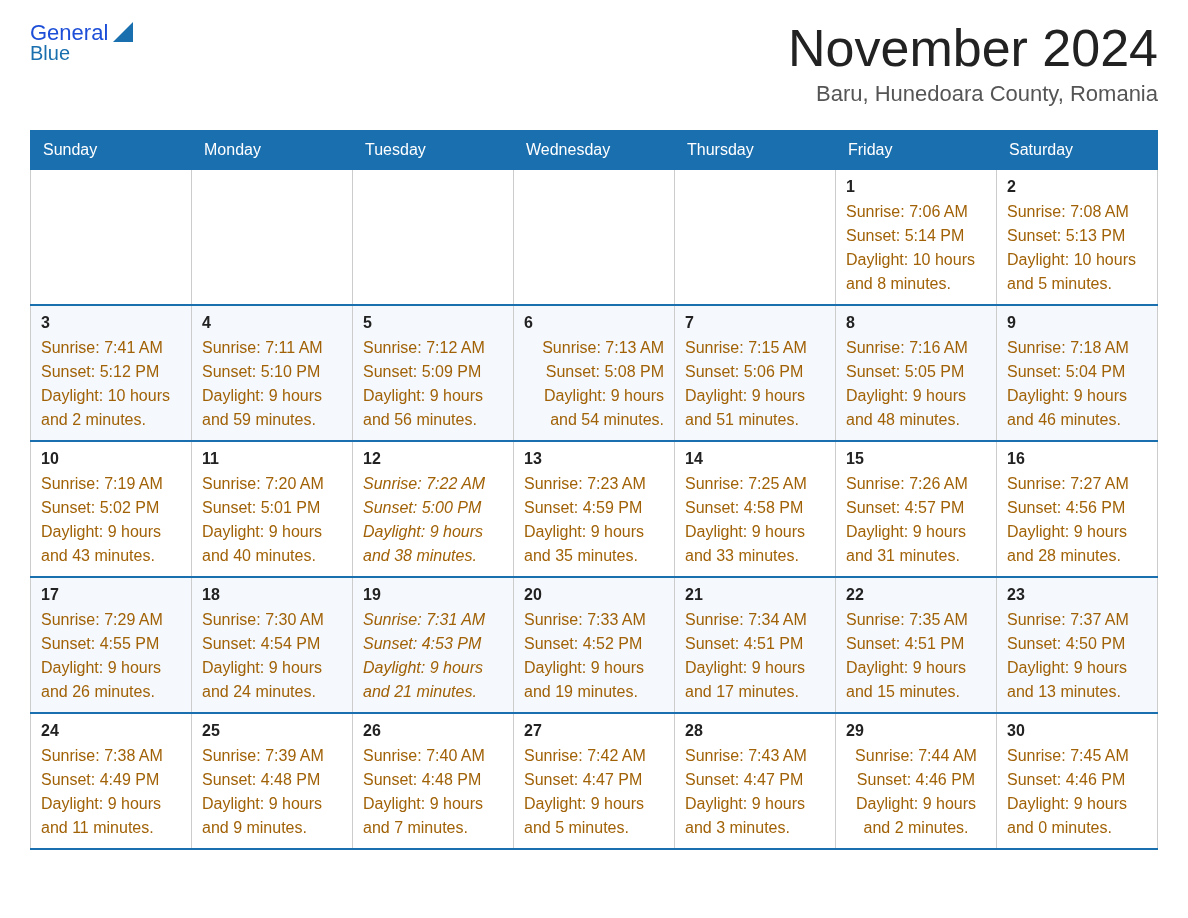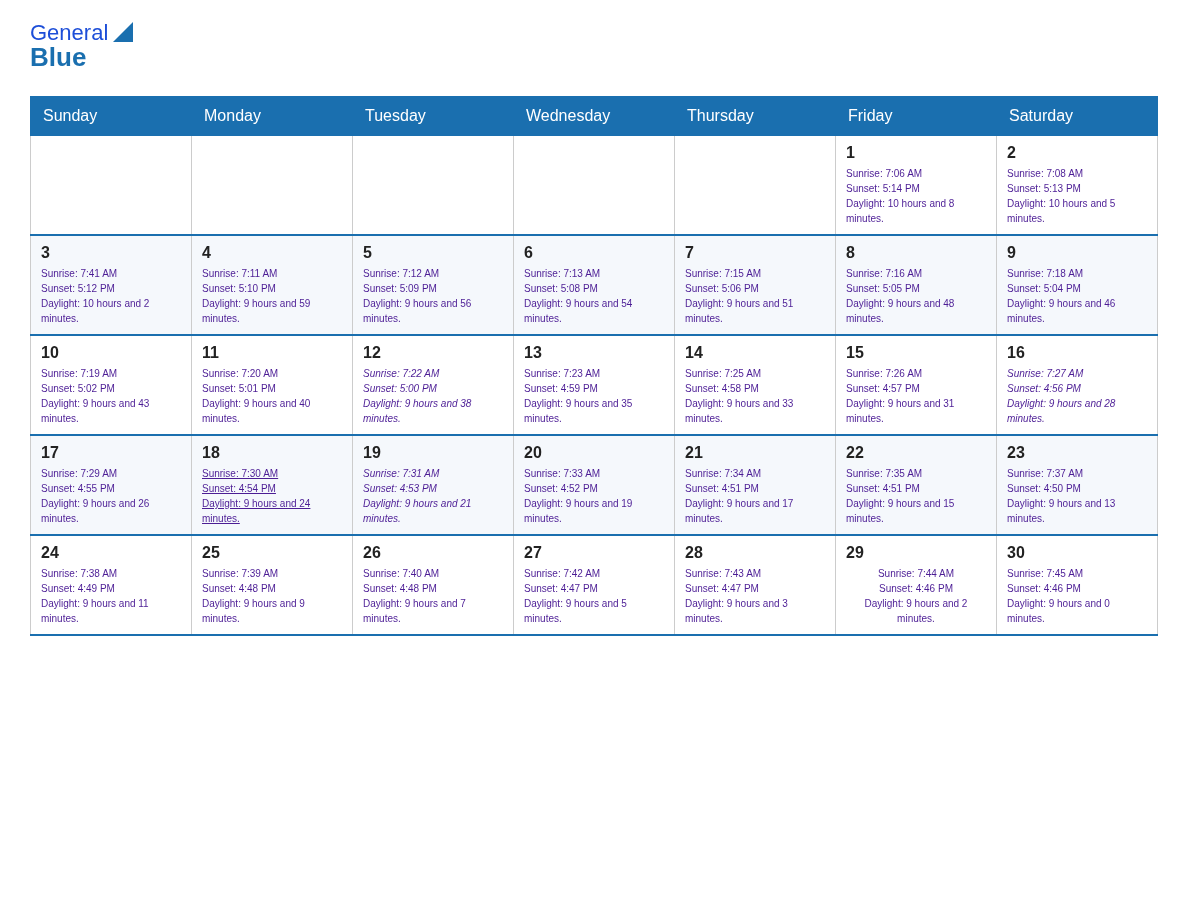--- a/index.html
+++ b/index.html
@@ -20,22 +20,22 @@
       display: flex;
       align-items: center;
       gap: 4px;
     }
     .logo-text-general {
       font-size: 22px;
       font-weight: normal;
       color: #1d4ed8;
     }
     .logo-text-blue {
-      font-size: 26px;
-      font-weight: bold;
+      font-size: 20px;
+      font-weight: normal;
       color: #1a6faf;
     }
     .title-block {
       text-align: right;
     }
     .month-title {
       font-size: 52px;
       font-weight: normal;
       color: #222;
       line-height: 1.1;
@@ -72,22 +72,22 @@
       border-bottom: 2px solid #1a6faf;
     }
     .day-number {
       font-size: 16px;
       font-weight: bold;
       color: #222;
       display: block;
       margin-bottom: 4px;
     }
     .day-info {
-      font-size: 10px;
-      color: #4c1d95;
+      font-size: 16px;
+      color: #a16207;
       line-height: 1.5;
     }
     .empty-cell {
       background: #f9f9f9;
     }
     tbody tr:nth-child(even) td {
       background-color: #f5f8fc;
     }
     tbody tr:nth-child(odd) td {
       background-color: #fff;
@@ -101,20 +101,24 @@
     <div style="display:flex; flex-direction:column; align-items:flex-start;">
       <div style="display:flex; align-items:center;">
         <span class="logo-text-general">General</span>
         <svg width="22" height="22" viewBox="0 0 22 22" style="margin-left:3px;">
           <polygon points="2,20 22,0 22,20" fill="#1a6faf"></polygon>
         </svg>
       </div>
       <span class="logo-text-blue" style="margin-top:-4px;">Blue</span>
     </div>
   </div>
+  <div class="title-block">
+    <div class="month-title">November 2024</div>
+    <div class="location-title">Baru, Hunedoara County, Romania</div>
+  </div>
 </div>
 
 <table>
   <thead>
     <tr>
     <th>Sunday</th>
         <th>Monday</th>
         <th>Tuesday</th>
         <th>Wednesday</th>
         <th>Thursday</th>
@@ -156,21 +160,21 @@
 Daylight: 9 hours and 59 minutes.</div>
         </td>
         <td>
           <span class="day-number">5</span>
           <div class="day-info" style="white-space: pre-line;">Sunrise: 7:12 AM
 Sunset: 5:09 PM
 Daylight: 9 hours and 56 minutes.</div>
         </td>
         <td>
           <span class="day-number">6</span>
-          <div class="day-info" style="white-space: pre-line;">Sunrise: 7:13 AM
+          <div class="day-info" style="white-space: pre-line; text-align: right;">Sunrise: 7:13 AM
 Sunset: 5:08 PM
 Daylight: 9 hours and 54 minutes.</div>
         </td>
         <td>
           <span class="day-number">7</span>
           <div class="day-info" style="white-space: pre-line;">Sunrise: 7:15 AM
 Sunset: 5:06 PM
 Daylight: 9 hours and 51 minutes.</div>
         </td>
         <td>
@@ -218,35 +222,35 @@
 Daylight: 9 hours and 33 minutes.</div>
         </td>
         <td>
           <span class="day-number">15</span>
           <div class="day-info" style="white-space: pre-line;">Sunrise: 7:26 AM
 Sunset: 4:57 PM
 Daylight: 9 hours and 31 minutes.</div>
         </td>
         <td>
           <span class="day-number">16</span>
-          <div class="day-info" style="white-space: pre-line; font-style: italic;">Sunrise: 7:27 AM
+          <div class="day-info" style="white-space: pre-line;">Sunrise: 7:27 AM
 Sunset: 4:56 PM
 Daylight: 9 hours and 28 minutes.</div>
         </td>
       </tr>
       <tr>
         <td>
           <span class="day-number">17</span>
           <div class="day-info" style="white-space: pre-line;">Sunrise: 7:29 AM
 Sunset: 4:55 PM
 Daylight: 9 hours and 26 minutes.</div>
         </td>
         <td>
           <span class="day-number">18</span>
-          <div class="day-info" style="white-space: pre-line; text-decoration: underline;">Sunrise: 7:30 AM
+          <div class="day-info" style="white-space: pre-line;">Sunrise: 7:30 AM
 Sunset: 4:54 PM
 Daylight: 9 hours and 24 minutes.</div>
         </td>
         <td>
           <span class="day-number">19</span>
           <div class="day-info" style="white-space: pre-line; font-style: italic;">Sunrise: 7:31 AM
 Sunset: 4:53 PM
 Daylight: 9 hours and 21 minutes.</div>
         </td>
         <td>

